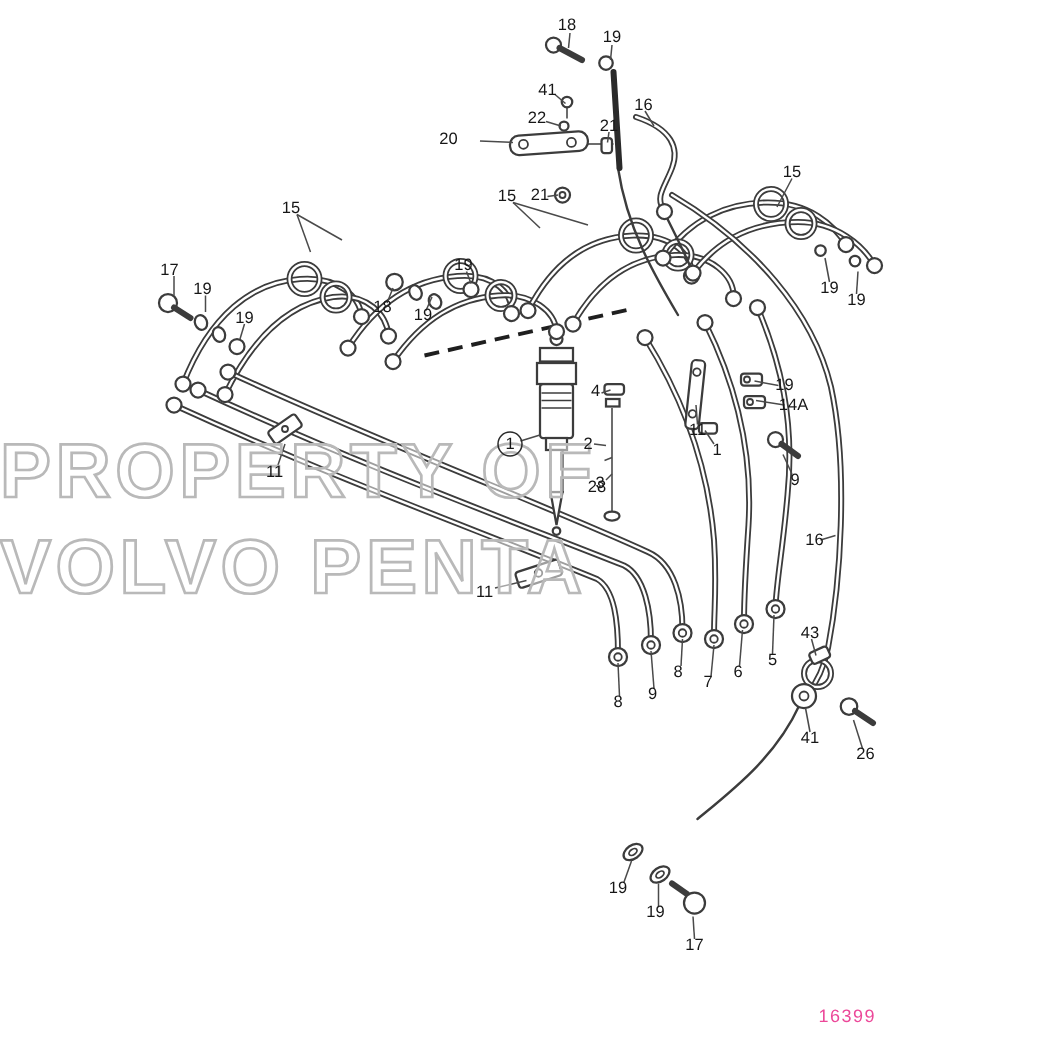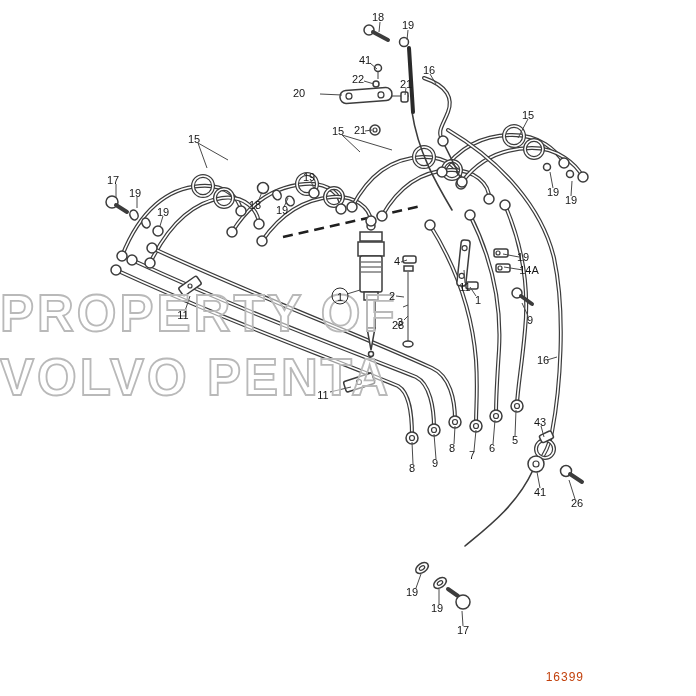--- a/index.html
+++ b/index.html
@@ -24,21 +24,21 @@
 
   .watermark{position:absolute;top:282px;left:0;right:0;z-index:1;text-align:left;
              font-weight:700;font-size:51px;letter-spacing:3px;line-height:1.26;
              color:rgba(255,255,255,0.5);-webkit-text-stroke:1.8px #b9b9b9;
              pointer-events:none;user-select:none}
   .callout{position:absolute;z-index:2;transform:translate(-50%,-50%);
            font-size:11px;color:#161616;white-space:nowrap}
   .callout.circled{border:1.3px solid #2a2a2a;border-radius:50%;width:15px;height:15px;
            display:flex;align-items:center;justify-content:center}
   .fignum{position:absolute;z-index:2;right:112px;bottom:12px;font-size:12px;
-          color:#c2410c;letter-spacing:1px}
+          color:#ec4899;letter-spacing:1px}
 </style>
 </head>
 <body>
 
 <div class="stage">
 
   <svg width="696" height="696" viewBox="0 0 696 696">
     <defs>
       <path id="u1" d="M122,256 C140,210 168,188 200,186 C225,184 240,198 241,211"></path>
       <path id="u2" d="M150,263 C170,222 195,202 222,198 C245,195 258,210 259,224"></path>

